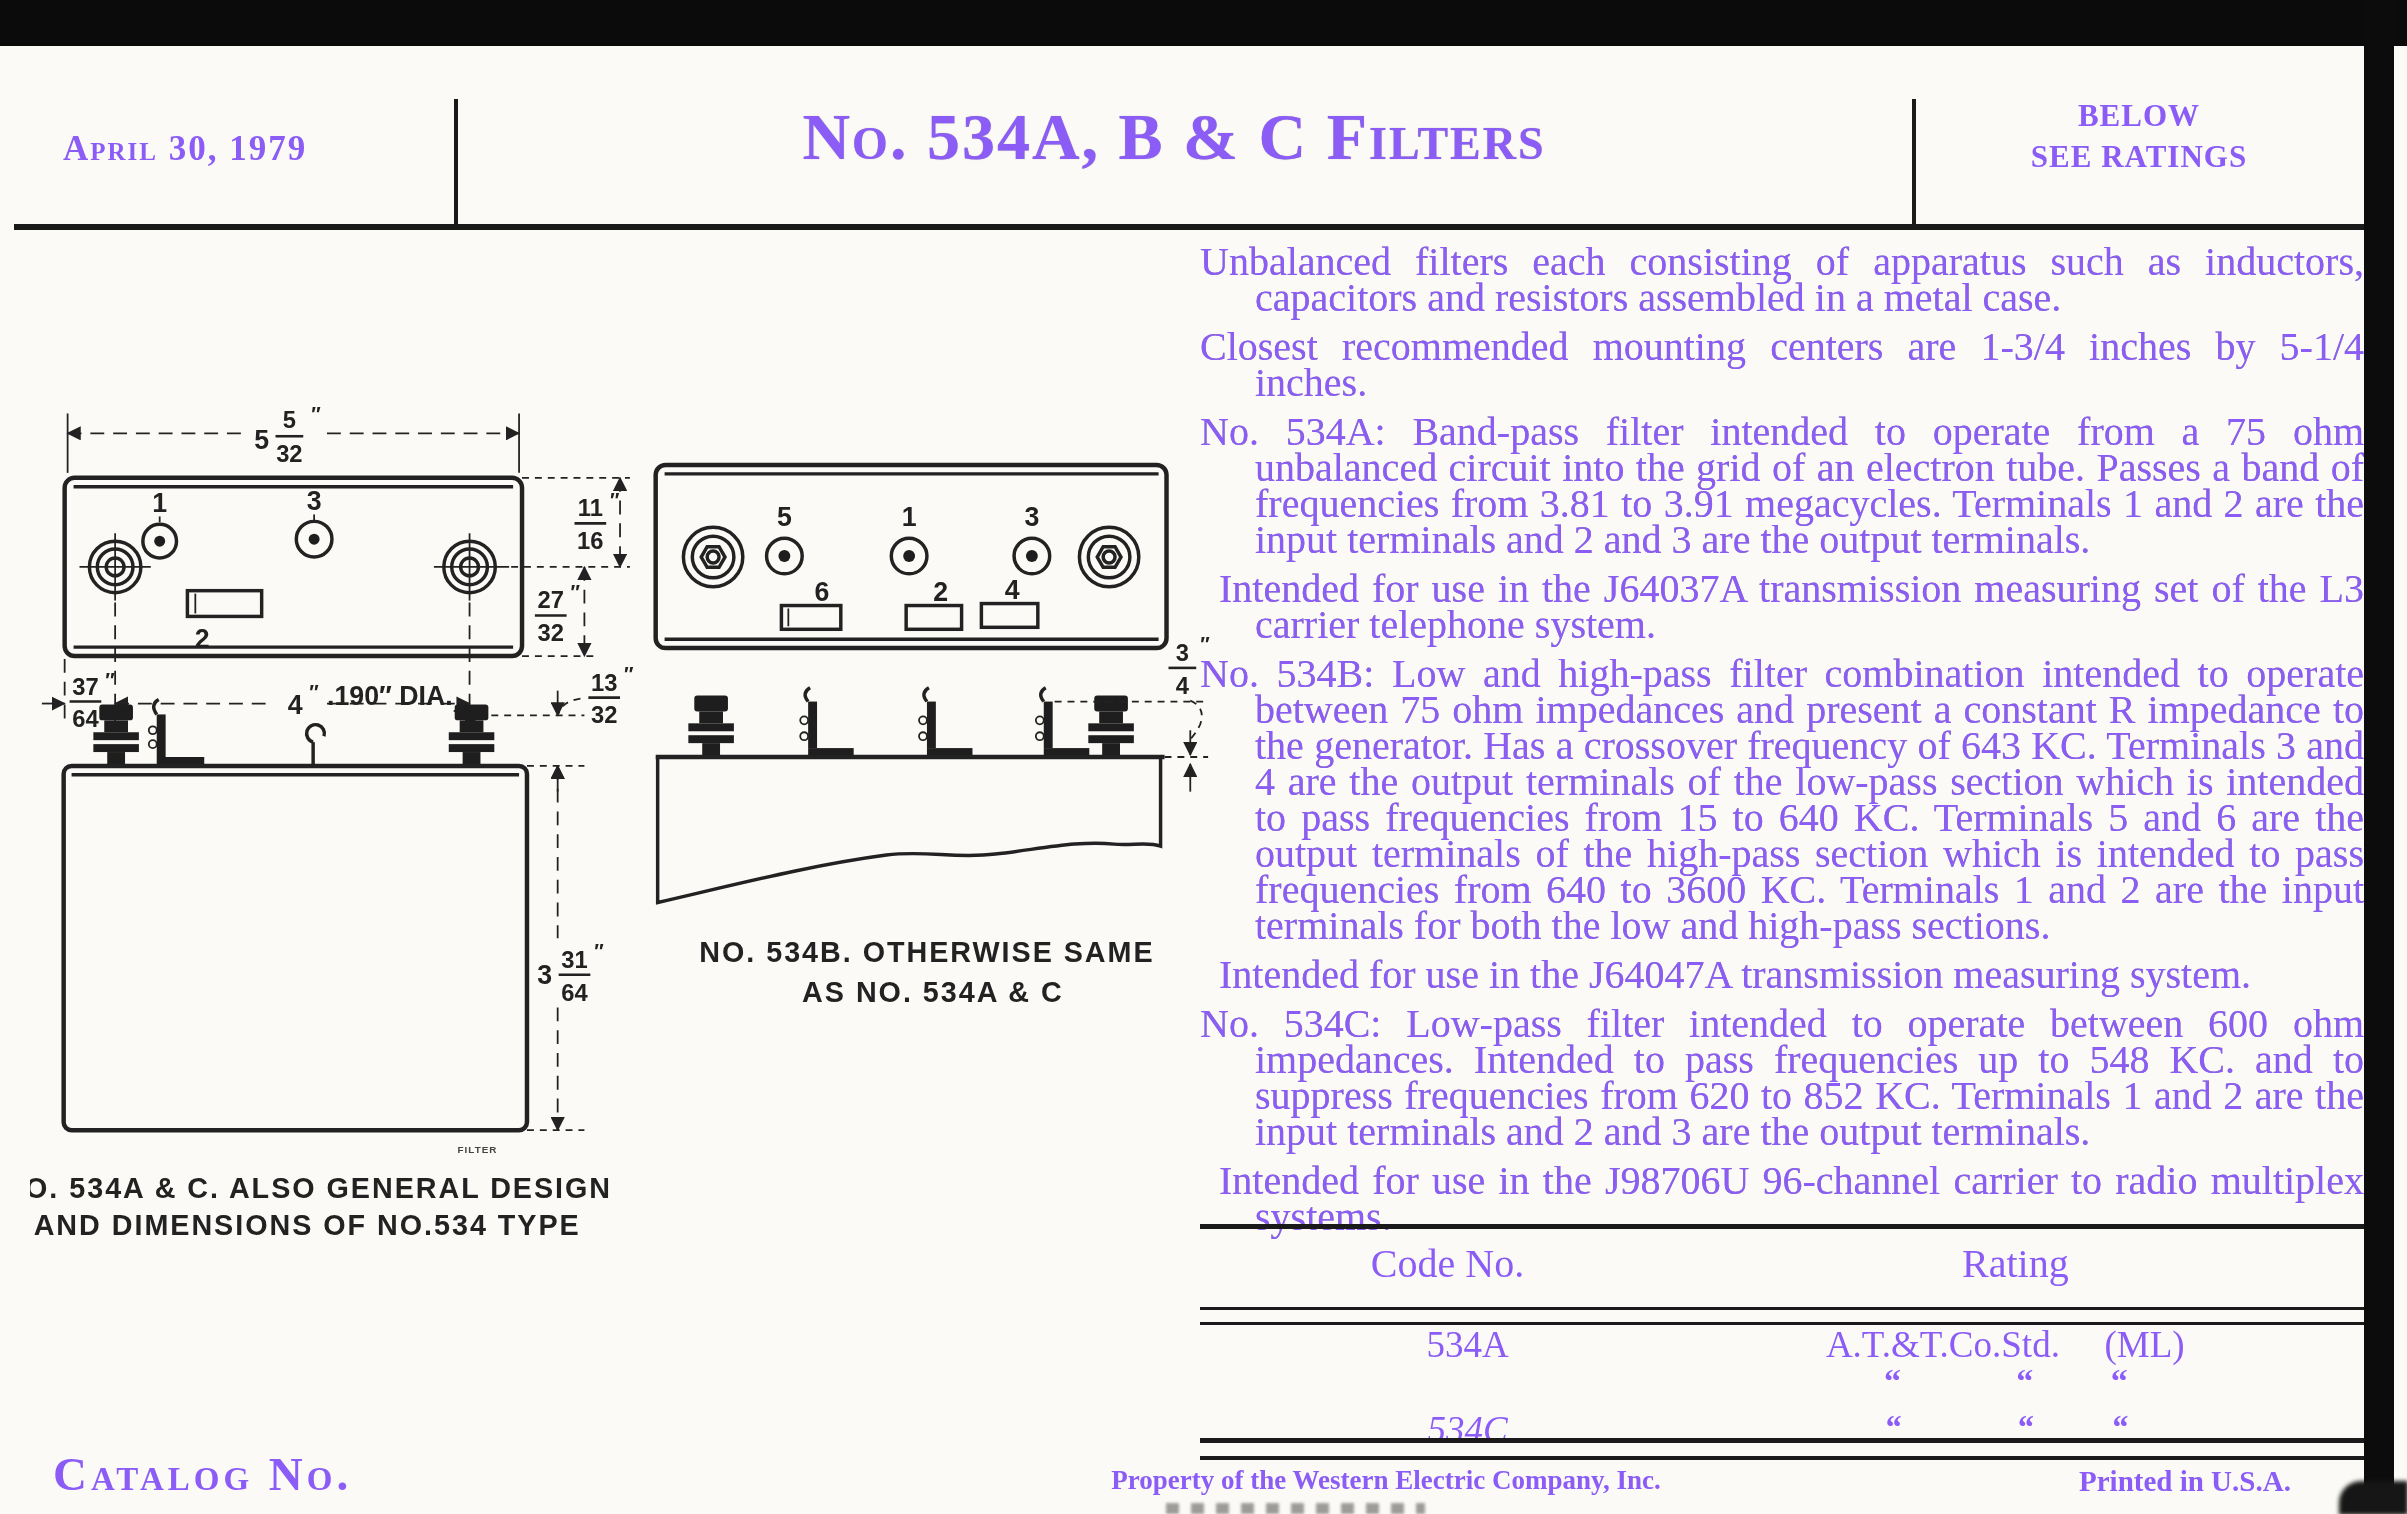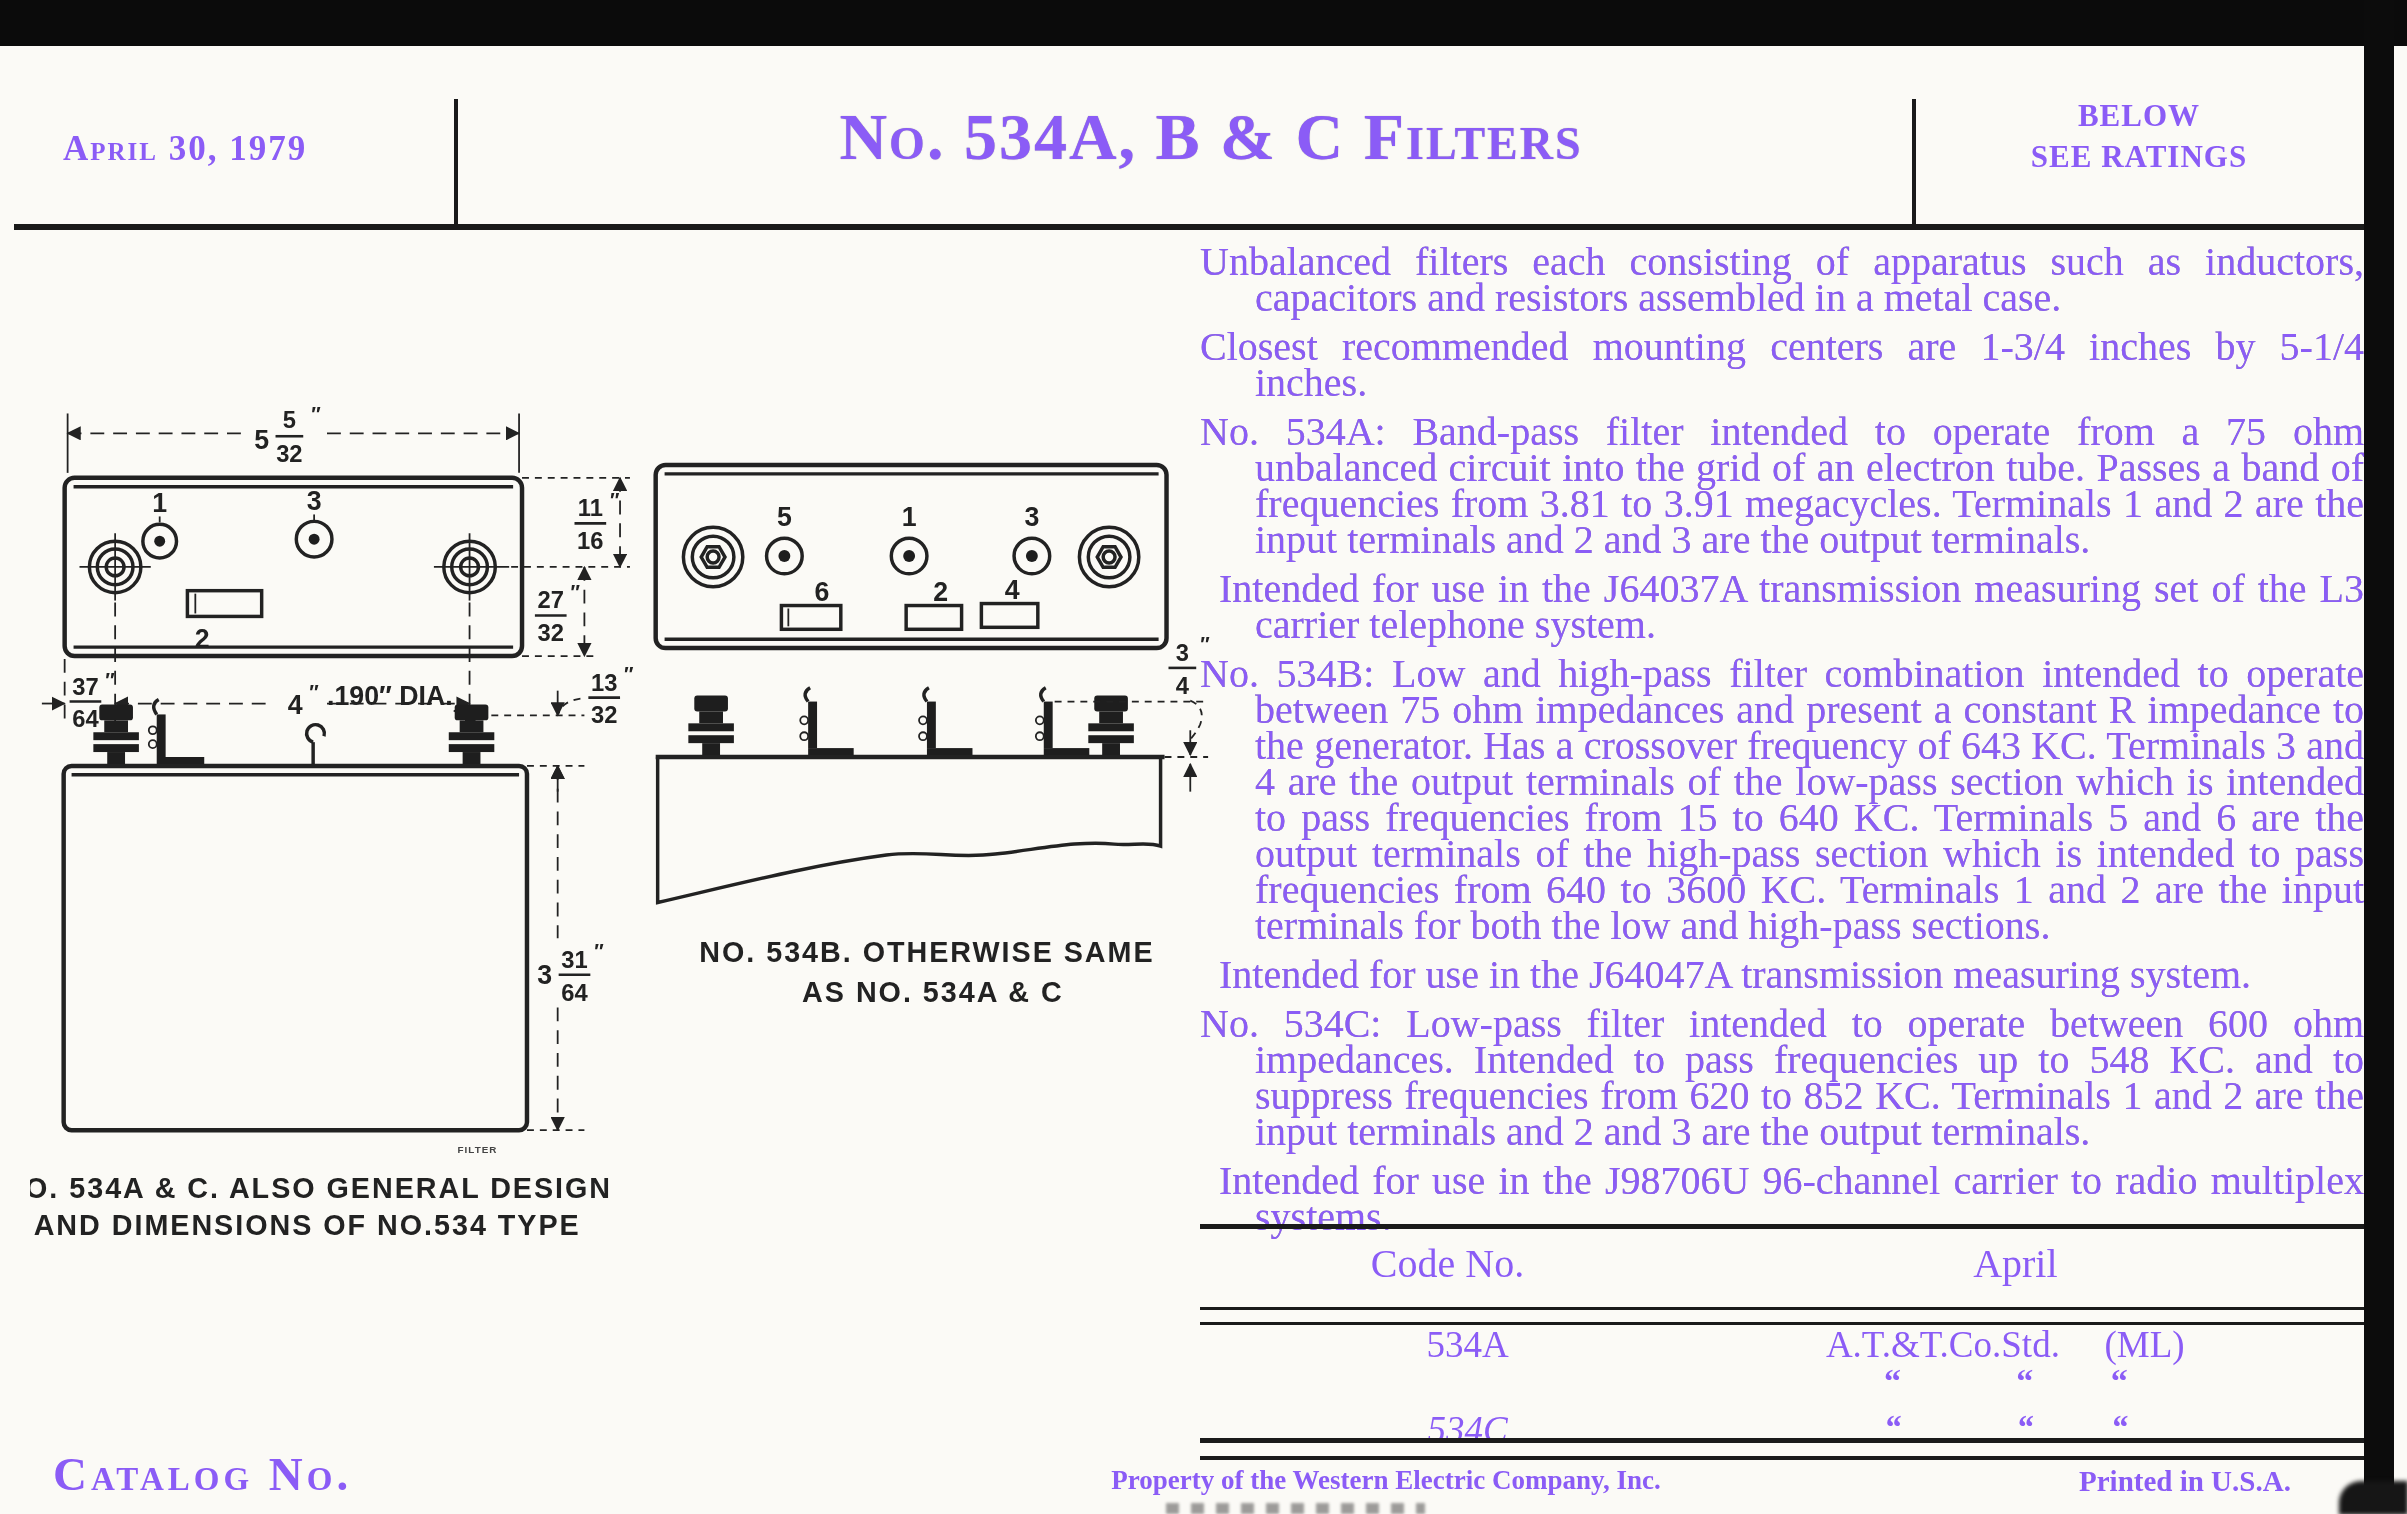--- a/index.html
+++ b/index.html
@@ -9,21 +9,21 @@
   .top-bar{position:absolute;left:0;top:0;width:2408px;height:46px;background:#0b0b0b;}
   .right-band{position:absolute;top:0;right:14px;width:30px;height:1491px;background:#0c0c0c;}
   .corner-smudge{position:absolute;right:0;bottom:0;width:69px;height:34px;background:#161616;
         border-top-left-radius:22px;filter:blur(2px);}
   .ghost-marks{position:absolute;left:1166px;top:1503px;width:259px;height:11px;opacity:.45;
         background:repeating-linear-gradient(90deg,#2a2a2a 0 13px,transparent 13px 25px);filter:blur(1.6px);}
   
   .date{position:absolute;left:63px;top:129px;font-size:35px;font-weight:700;letter-spacing:2px;}
   .v-div{position:absolute;top:99px;width:4px;height:127px;background:#1a1a1a;}
   .v-div.one{left:454px;} .v-div.two{left:1912px;}
-  .title{position:absolute;left:523px;top:99px;width:1376px;text-align:center;
+  .title{position:absolute;left:486px;top:99px;width:1376px;text-align:center;
         font-size:66px;font-weight:700;font-variant:small-caps;letter-spacing:2px;
         text-shadow:0 0 1px rgba(0,0,0,.35);}
   .ratings-note{position:absolute;left:1931px;top:95px;width:416px;text-align:center;
         font-size:31px;font-weight:700;line-height:41px;letter-spacing:1px;}
   .h-rule{position:absolute;left:14px;top:224px;width:2350px;height:6px;background:#1a1a1a;}
   
   .desc{position:absolute;left:1200px;top:244px;width:1164px;font-size:40px;line-height:36px;
         text-align:justify;text-shadow:0 0 0.6px rgba(0,0,0,.4);}
   .desc p{margin:0 0 13px 0;}
   .desc p.hang{padding-left:55px;text-indent:-55px;}
@@ -346,21 +346,21 @@
     <p class="sub">Intended for use in the J64047A transmission measuring system.</p>
     <p class="hang">No. 534C:  Low-pass filter intended to operate between 600 ohm impedances.  Intended to pass frequencies up to 548 KC. and to suppress frequencies from 620 to 852 KC.  Terminals 1 and 2 are the input terminals and 2 and 3 are the output terminals.</p>
     <p class="sub">Intended for use in the J98706U 96-channel carrier to radio multiplex systems.</p>
   </div>
 
   <div class="ratings-table">
     <div class="tbl-rule-top"></div>
     <div class="tbl-head">
       <div class="head-code">Code No.</div>
       <div class="head-rating">
-        <span>April</span>
+        <span>Rating</span>
       </div>
     </div>
     <div class="tbl-double"></div>
 
     <div class="tbl-row r1">
       <div class="code-col">534A</div>
       <div class="rating-col">
         <span class="pos-main">A.T.&amp;T.Co.Std.</span>
         <span class="pos-ml">(ML)</span>
       </div>

